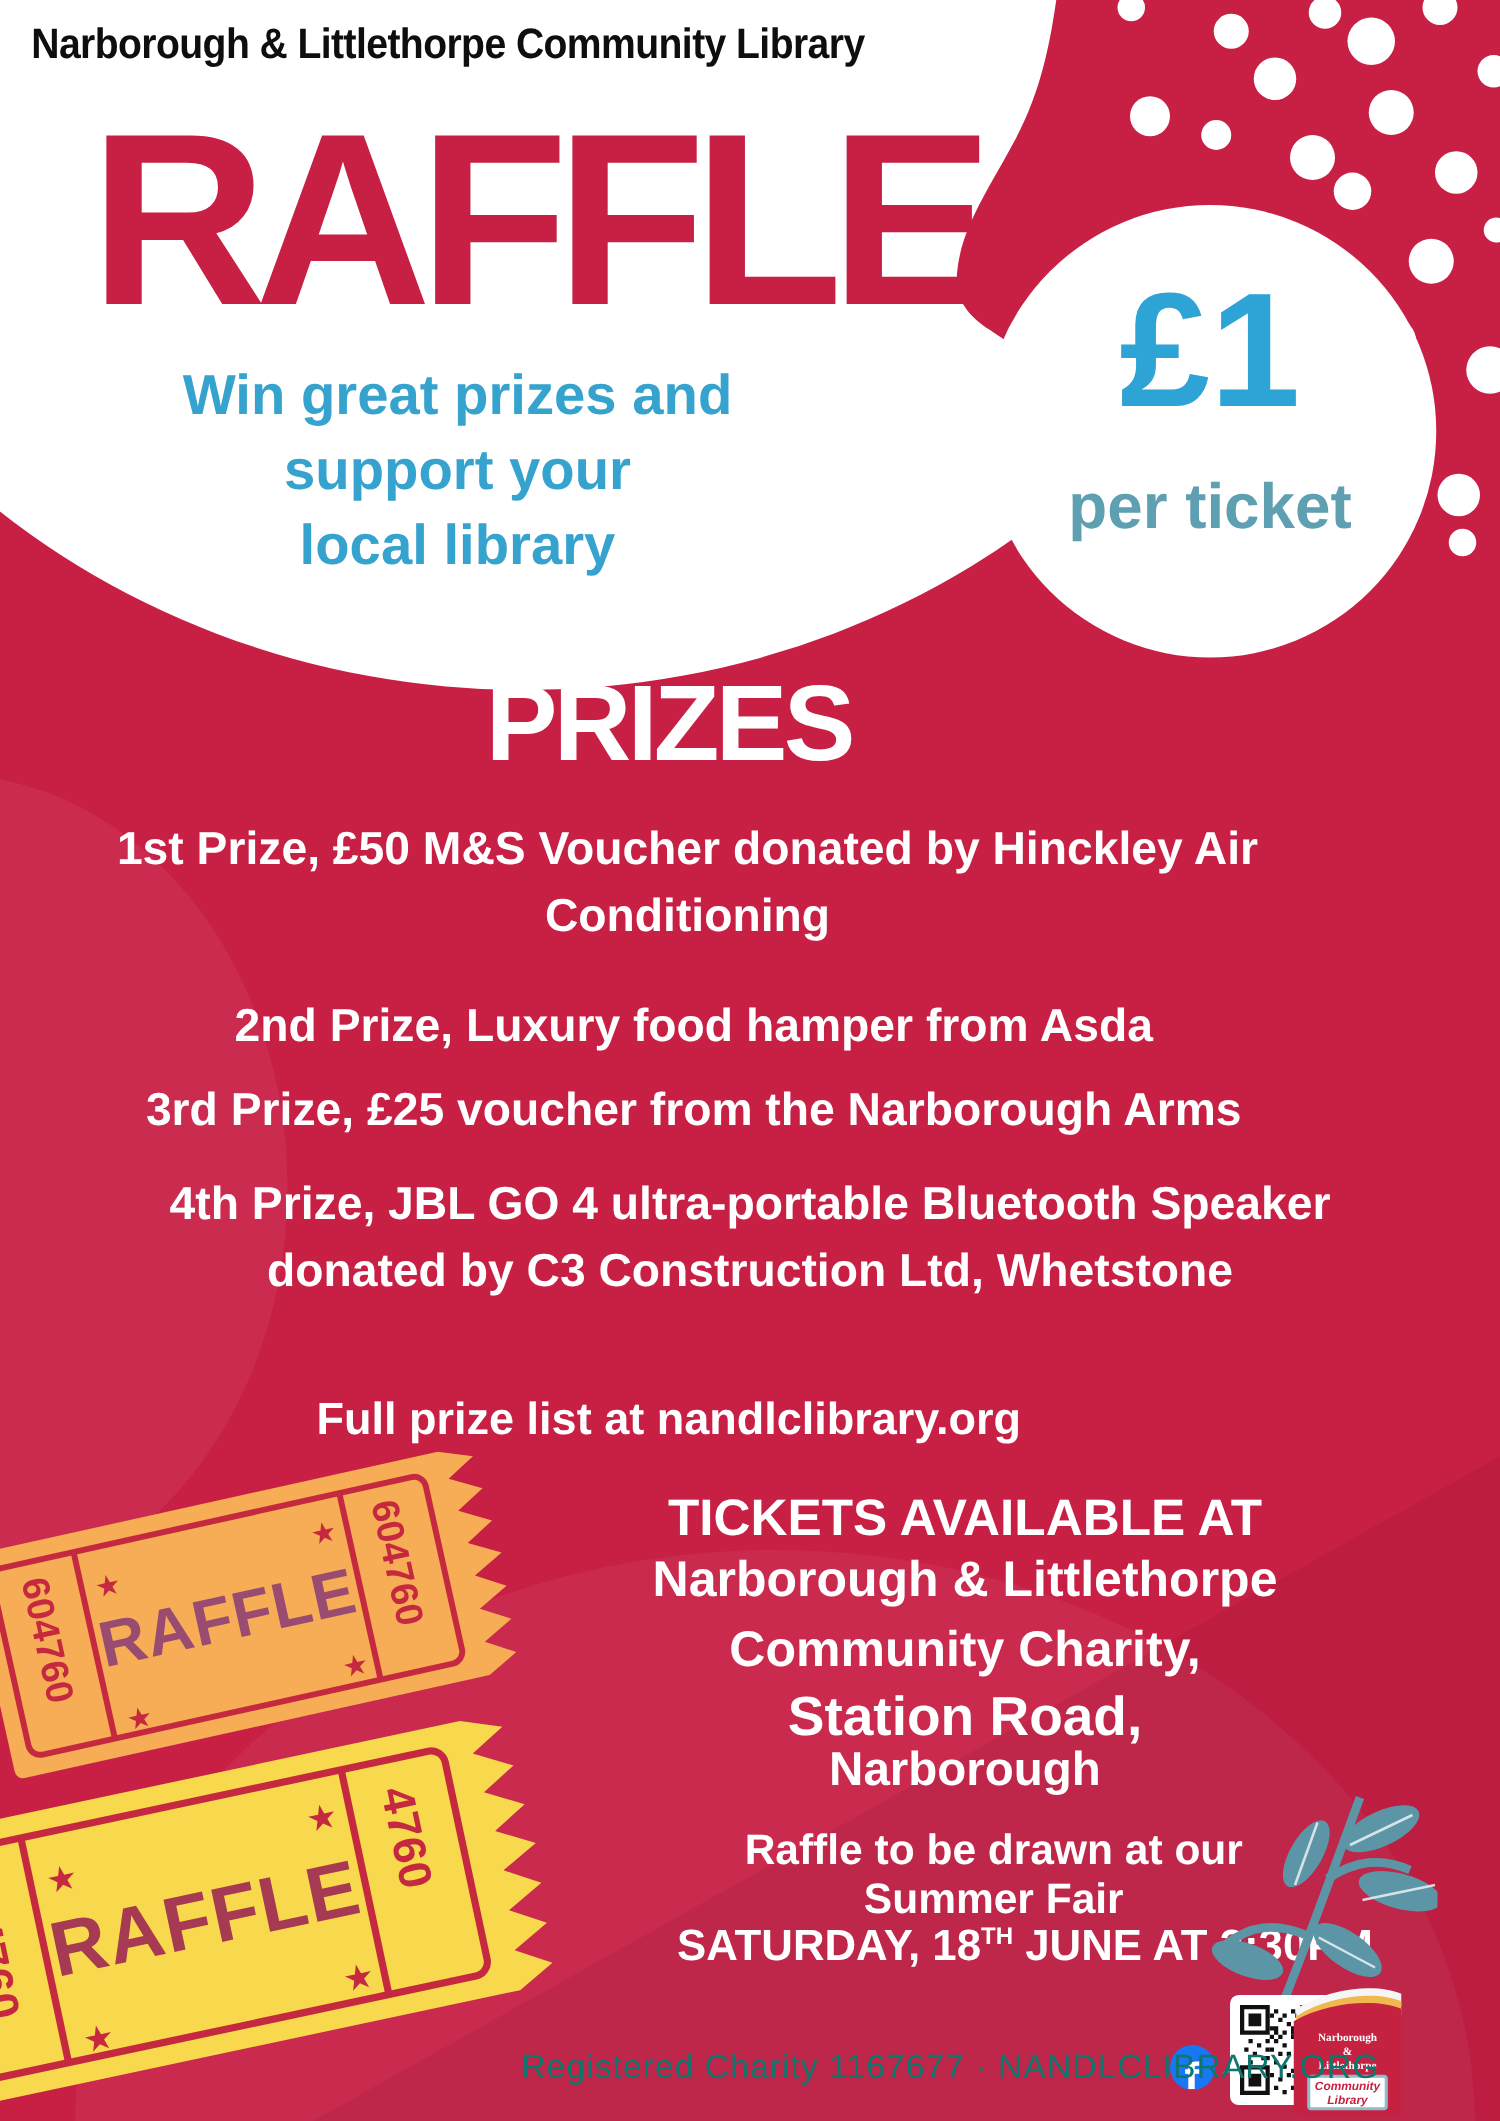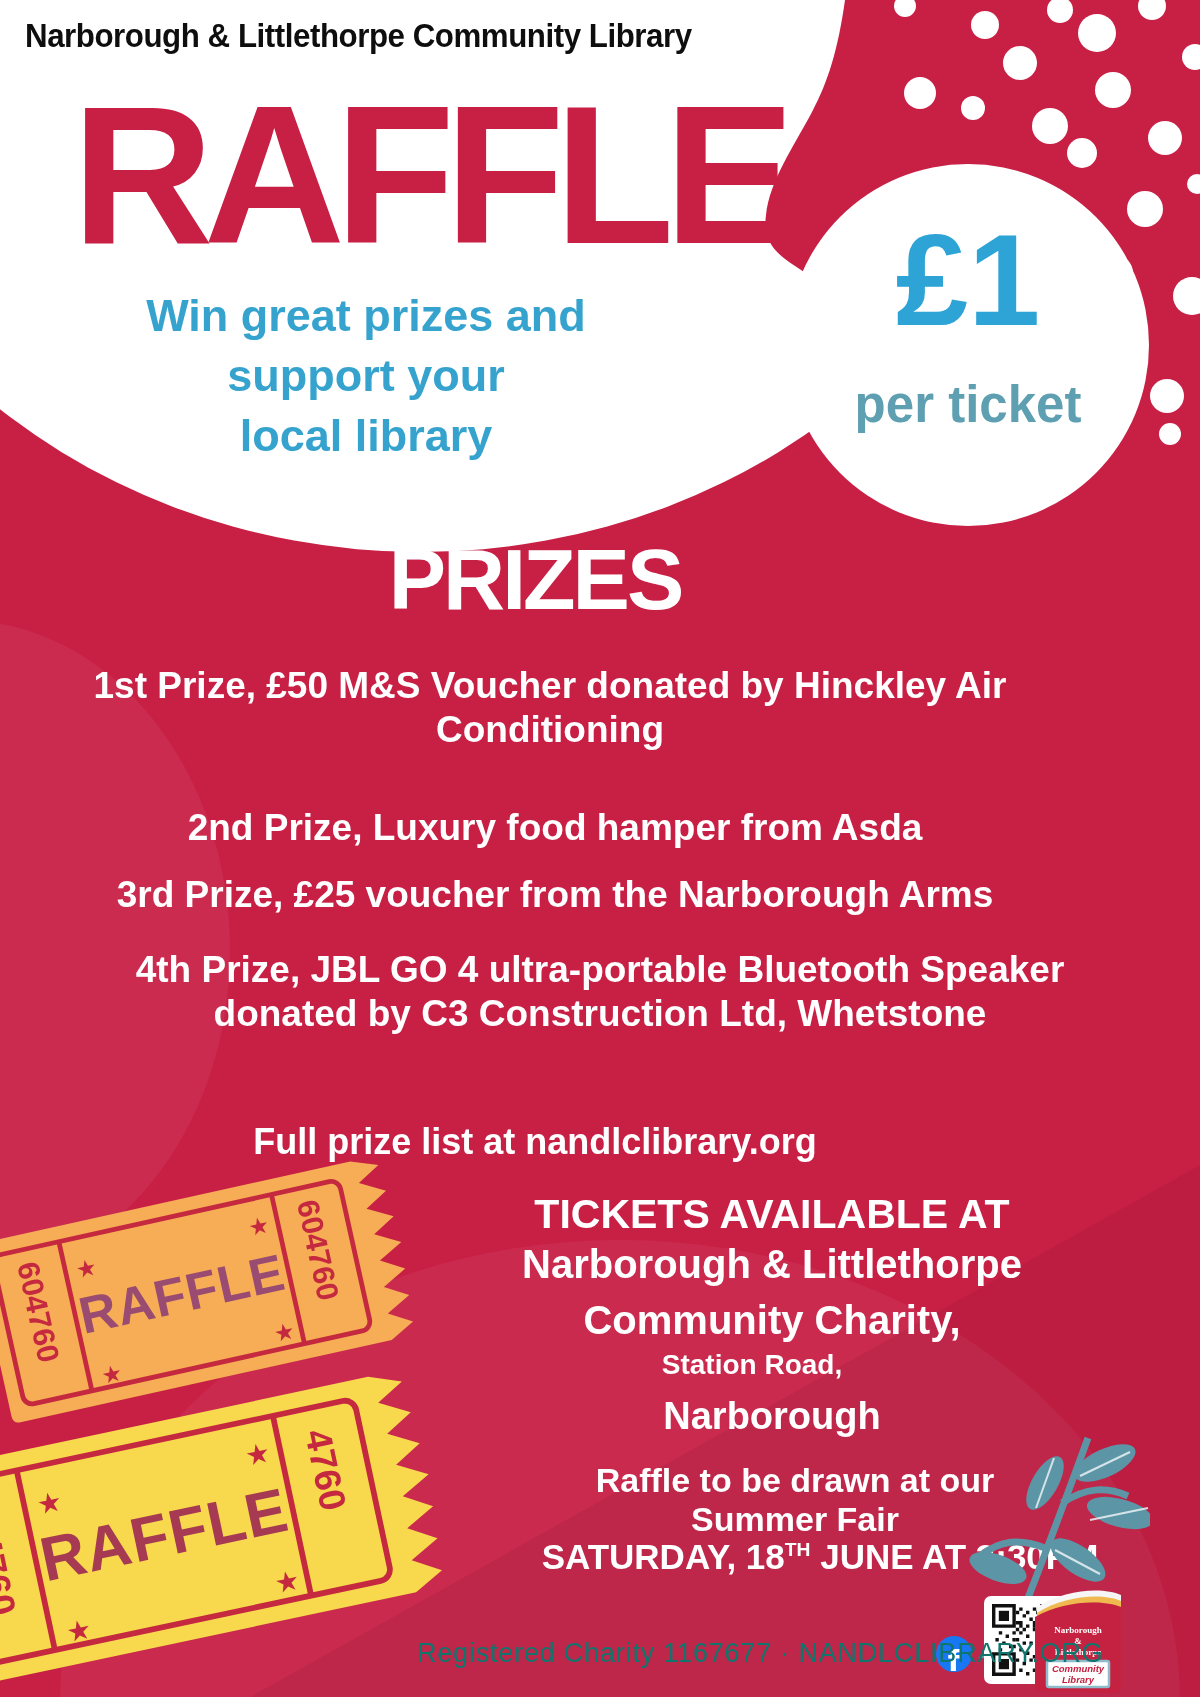--- a/index.html
+++ b/index.html
@@ -12,30 +12,30 @@
   .raffle-title{left:72px;top:78px;font-size:196px;font-weight:bold;color:#C81F45;
                 letter-spacing:-10px;line-height:1;white-space:nowrap;}
   .tagline{left:56px;top:286px;width:620px;text-align:center;font-size:45px;font-weight:bold;
            color:#35A3CE;line-height:1.33;}
   .price-amount{left:788px;top:215px;width:360px;text-align:center;font-size:130px;
                 font-weight:bold;color:#2EA4D6;line-height:1;}
   .price-unit{left:788px;top:354px;width:360px;text-align:center;font-size:51px;
               font-weight:bold;color:#5E9FB1;line-height:1;margin-top:25px;}
   .white-txt{color:#ffffff;text-align:center;font-weight:bold;}
   .prizes-heading{left:40px;top:536px;width:990px;font-size:86px;letter-spacing:-3px;line-height:1;}
-  .prize{left:85px;width:940px;font-size:37px;line-height:44px;margin-top:12px;}
+  .prize{left:85px;width:940px;font-size:37px;line-height:54px;}
   .prize1{top:652px;left:60px;width:980px;}
   .prize2{top:794px;}
   .prize3{top:861px;}
   .prize4{top:936px;left:135px;width:930px;}
   .fulllist{top:1108px;left:85px;width:900px;font-size:36px;}
   .avail-h{left:472px;top:1192px;width:600px;font-size:41px;line-height:1.1;}
   .avail-1{left:472px;top:1242px;width:600px;font-size:40px;}
   .avail-2{left:472px;top:1298px;width:600px;font-size:40px;}
-  .avail-3{left:452px;top:1349px;width:600px;font-size:28px;}
+  .avail-3{left:472px;top:1349px;width:600px;font-size:44px;}
   .avail-4{left:472px;top:1395px;width:600px;font-size:38px;}
   .draw-1{left:470px;top:1461px;width:650px;font-size:34px;}
   .draw-2{left:470px;top:1500px;width:650px;font-size:34px;}
   .draw-date{left:480px;top:1537px;width:680px;font-size:35px;white-space:nowrap;}
   .draw-date sup{font-size:.55em;vertical-align:super;}
   .footer-line{left:417px;top:1638px;width:500px;text-align:left;font-size:27px;
                font-weight:normal;color:#0f766e;letter-spacing:.8px;white-space:nowrap;}
   .ticket-svg{position:absolute;transform-origin:center center;}
   .t-orange{left:-20px;top:1192px;transform:rotate(-12.5deg);}
   .t-yellow{left:-78px;top:1412px;transform:rotate(-12deg);}

